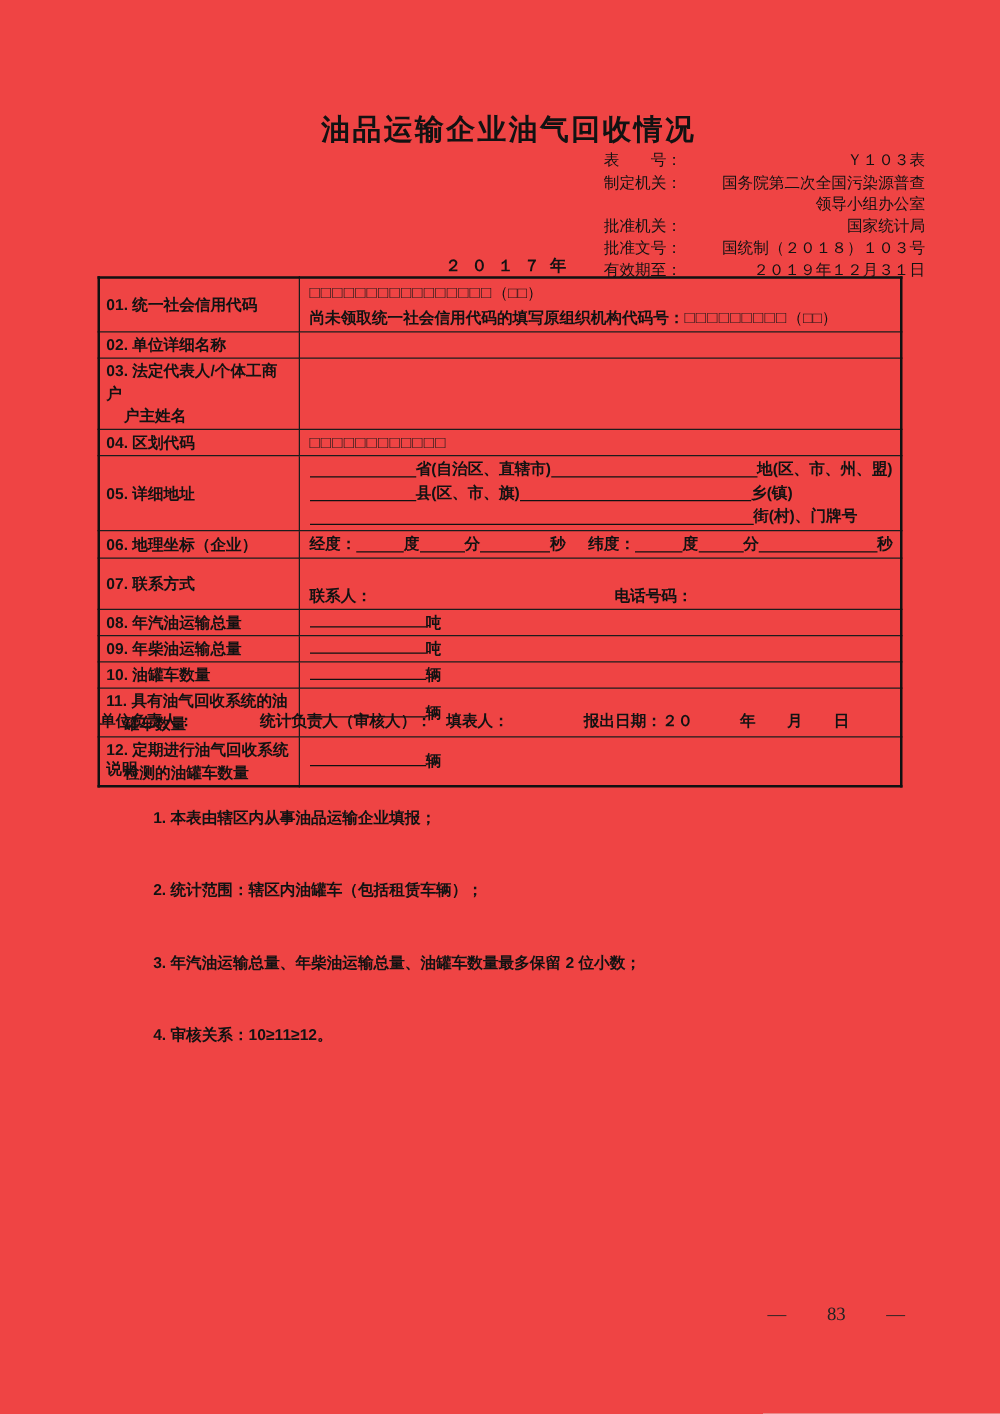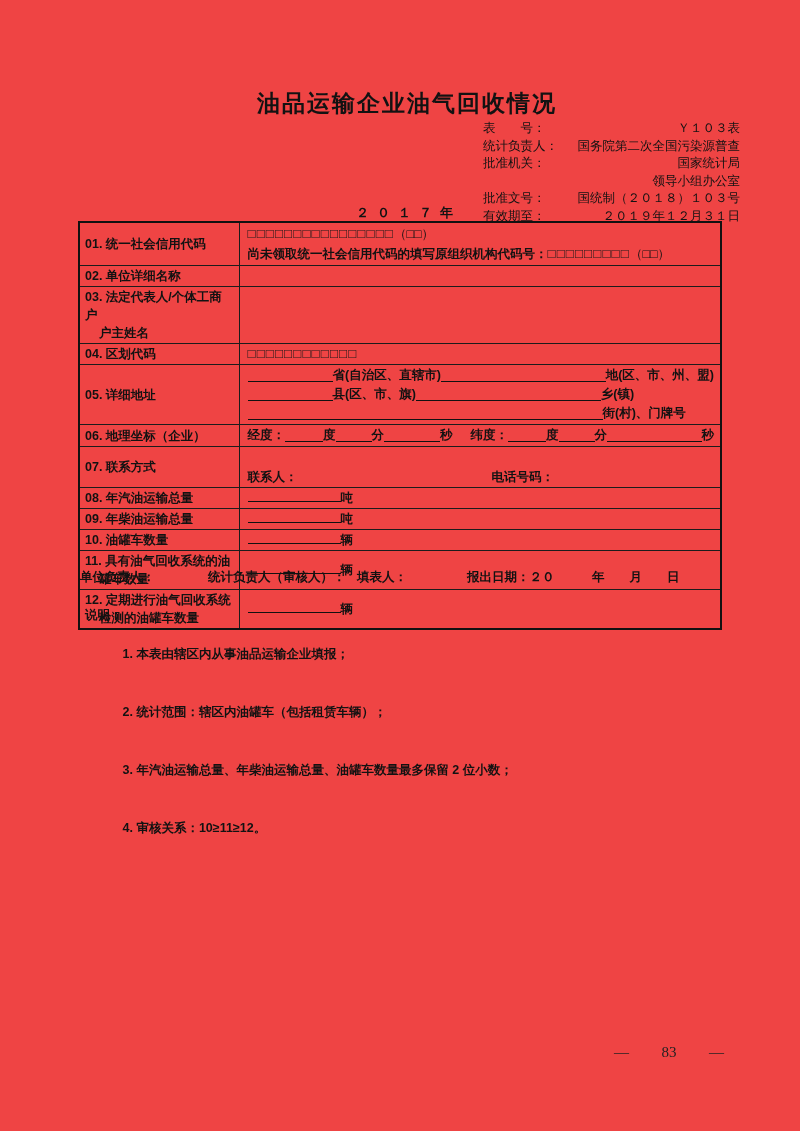--- a/index.html
+++ b/index.html
@@ -68,30 +68,30 @@
 <div class="page">
 
   <div class="title">油品运输企业油气回收情况</div>
 
   <div class="meta">
     <div class="meta-row">
       <span class="meta-label">表　　号：</span>
       <span class="meta-value">Ｙ１０３表</span>
     </div>
     <div class="meta-row">
-      <span class="meta-label">统计负责人：</span>
+      <span class="meta-label">制定机关：</span>
       <span class="meta-value">国务院第二次全国污染源普查</span>
+    </div>
+    <div class="meta-row">
+      <span class="meta-label"></span>
+      <span class="meta-value">领导小组办公室</span>
     </div>
     <div class="meta-row">
       <span class="meta-label">批准机关：</span>
       <span class="meta-value">国家统计局</span>
-    </div>
-    <div class="meta-row">
-      <span class="meta-label"></span>
-      <span class="meta-value">领导小组办公室</span>
     </div>
     <div class="meta-row">
       <span class="meta-label">批准文号：</span>
       <span class="meta-value">国统制（２０１８）１０３号</span>
     </div>
     <div class="meta-row">
       <span class="meta-label">有效期至：</span>
       <span class="meta-value">２０１９年１２月３１日</span>
     </div>
   </div>

